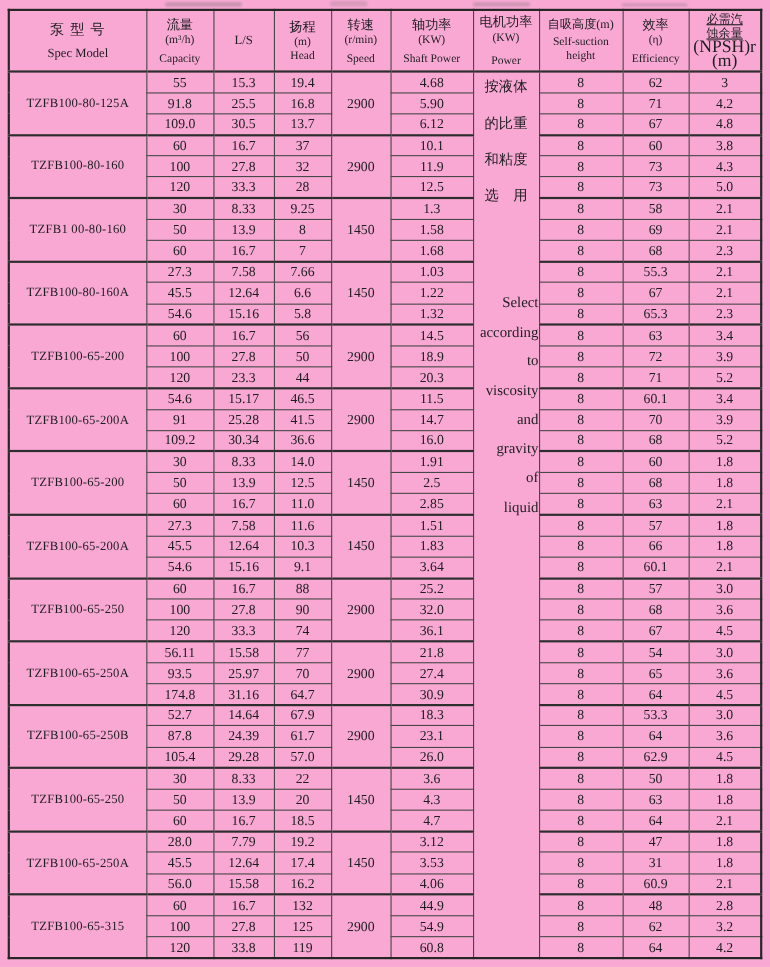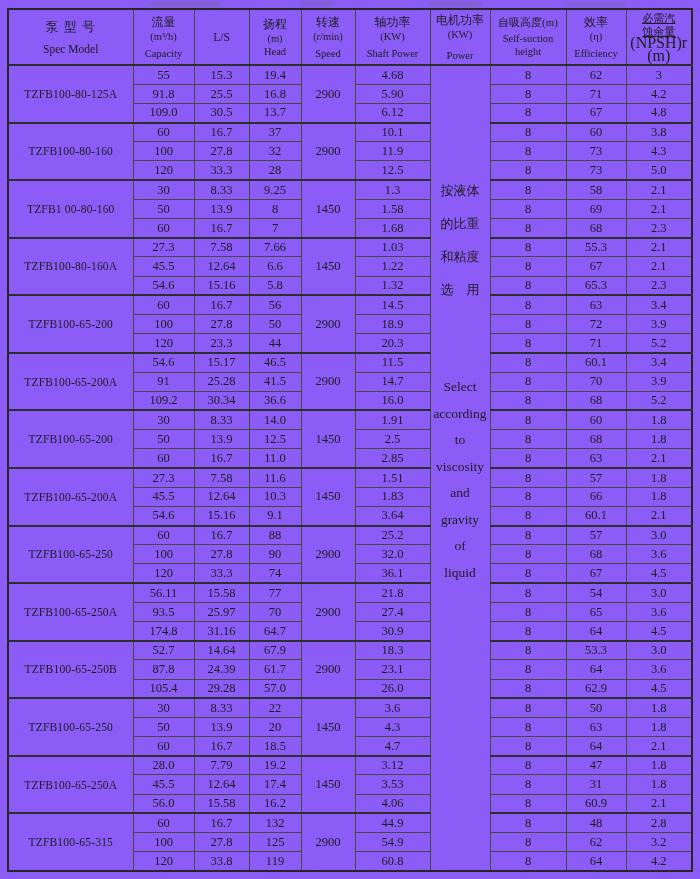--- a/index.html
+++ b/index.html
@@ -4,21 +4,21 @@
 <style>
   html,body{margin:0;padding:0;}
   body{
     width:700px;height:879px;
     background:#d8d6d2;
     font-family:"Liberation Serif","DejaVu Serif",serif;
     color:#1d1d20;
     -webkit-font-smoothing:antialiased;
   }
   .page{position:relative;width:700px;height:879px;overflow:hidden;
-    background:#8b5cf6;}
+    background:#f9a8d4;}
   
   .smudge{position:absolute;background:#6a6a6a;opacity:.35;border-radius:2px;filter:blur(1px);}
   .smudge.s1{left:150px;top:2px;width:70px;height:4px;}
   .smudge.s2{left:300px;top:1px;width:34px;height:5px;opacity:.22;}
   .smudge.s3{left:430px;top:2px;width:52px;height:4px;opacity:.3;}
   .smudge.s4{left:565px;top:3px;width:60px;height:3px;opacity:.28;}
 
   table.spec{
     position:absolute;left:7px;top:8px;
     border-collapse:collapse;table-layout:fixed;width:684px;
@@ -41,25 +41,25 @@
   .h-cn-sp{font-size:13px;line-height:18px;letter-spacing:1px;}
   .h-en{font-size:10.5px;line-height:13px;}
   .h-en-big{font-size:11.5px;line-height:16px;margin-top:5px;}
   .h-unit{font-size:10.5px;line-height:13px;text-align:center;}
   .h-tight{font-size:11px;line-height:13px;text-align:center;}
   .h-npsh-cn{font-size:11px;line-height:12.5px;text-decoration:underline;}
   .h-npsh-en{font-size:16px;line-height:12.5px;}
   th.ls-h{font-size:11.5px;}
 
   
-  td.note-cell{vertical-align:top;padding-top:112px;}
+  td.note-cell{vertical-align:top;}
   .note-cn div{font-size:13px;line-height:26px;}
   .note-cn div + div{margin-top:7px;}
   .note-en{margin-top:71px;}
-  .note-en div{font-size:13.5px;line-height:26.5px;}
+  .note-en div{font-size:13.5px;line-height:26.5px;text-align:right;}
 </style>
 </head>
 <body>
 
 <div class="page">
   <div class="smudge s1"></div>
   <div class="smudge s2"></div>
   <div class="smudge s3"></div>
   <div class="smudge s4"></div>
 

